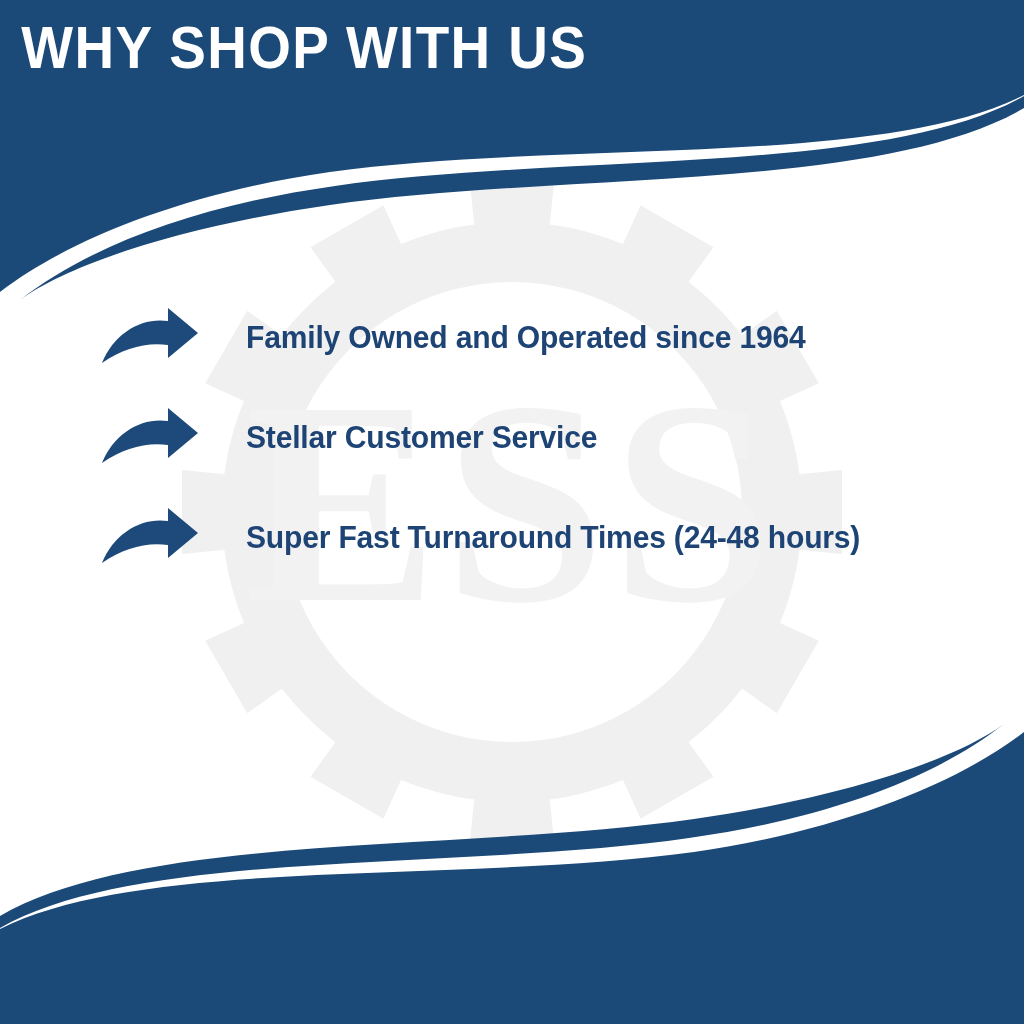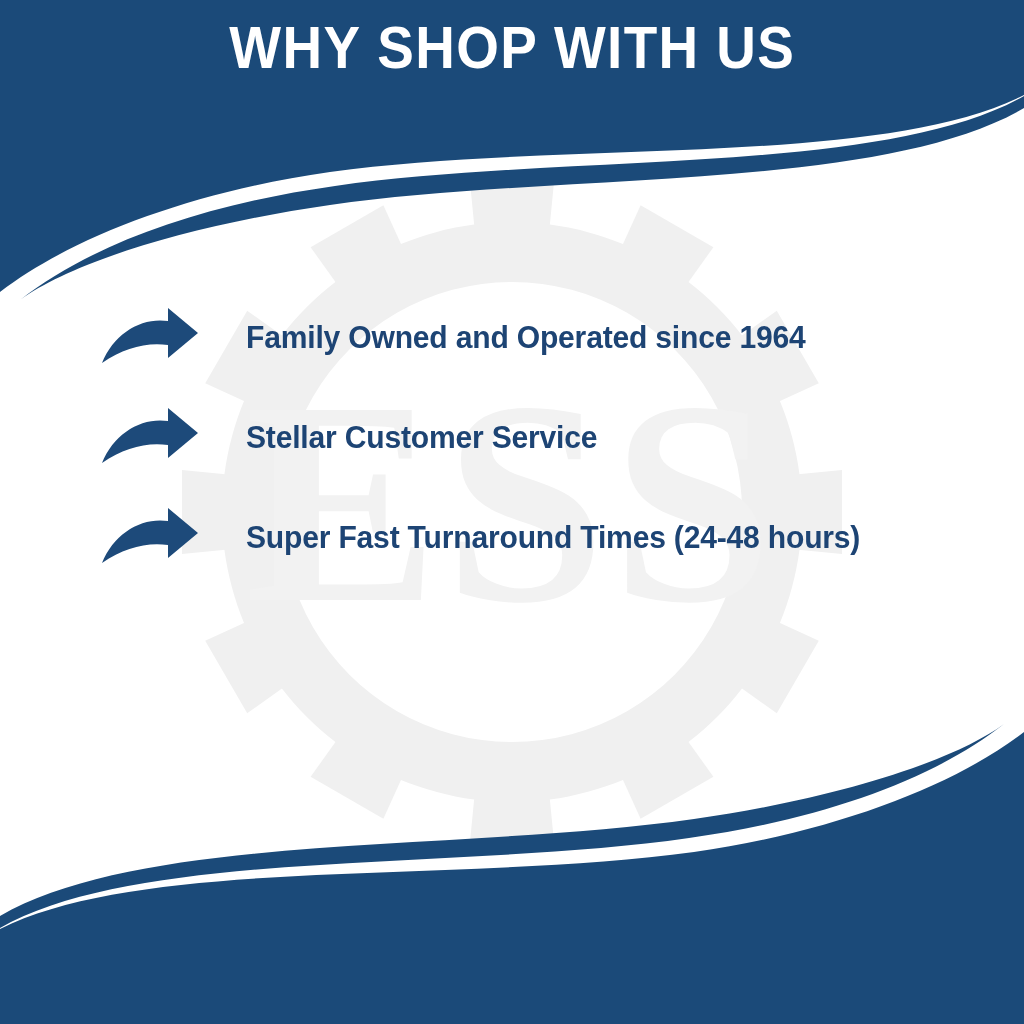--- a/index.html
+++ b/index.html
@@ -28,21 +28,20 @@
 
   
   #title-band {
     position: absolute;
     left: 0;
     top: 0;
     width: 1024px;
     height: 96px;
     display: flex;
     align-items: center;
-    justify-content: center;
     z-index: 5;
     pointer-events: none;
   }
   #poster-title {
     color: #ffffff;
     font-family: "Liberation Sans", sans-serif;
     font-size: 59px;
     font-weight: bold;
     letter-spacing: 1.5px;
     line-height: 1;

